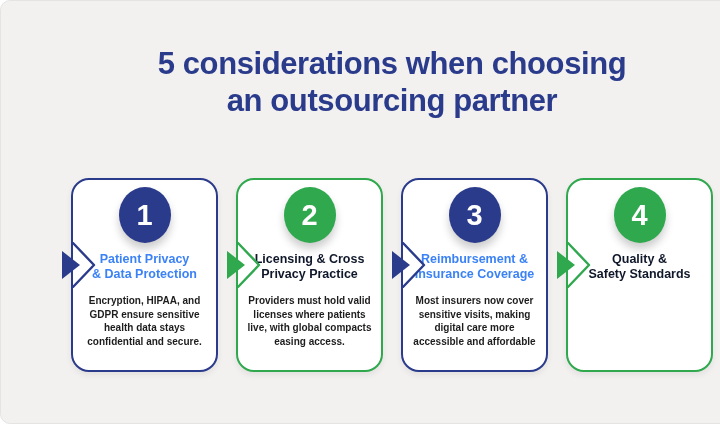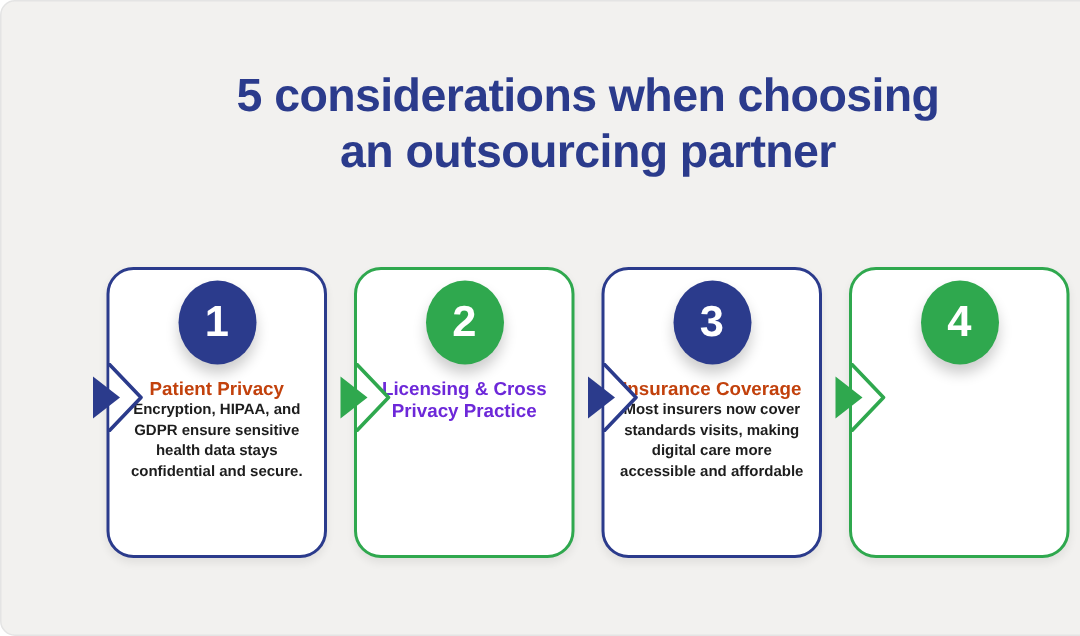--- a/index.html
+++ b/index.html
@@ -64,26 +64,26 @@
   }
   .card--blue  .circle { background: #2b3b8c; }
   .card--green .circle { background: #2fa84e; }
 
   .card-title {
     margin-top: 9px;
     font-size: 12.5px;
     line-height: 15px;
     font-weight: bold;
   }
-  .card--blue  .card-title { color: #c2410c; }
-  .card--green .card-title { color: #6d28d9; }
+  .card--blue  .card-title { color: #3b82f6; }
+  .card--green .card-title { color: #0f172a; }
   .card-title span { display: block; }
 
   .card-body {
-    margin: 0 6px 0;
+    margin: 12px 6px 0;
     font-size: 10px;
     line-height: 13.5px;
     font-weight: bold;
     color: #1d1d1d;
   }
 
   .arrow {
     position: absolute;
     left: -12px;
     top: 62px;
@@ -118,65 +118,72 @@
           <path class="arrow-mask" d="M12 1 L33 23 L12 45 Z"></path>
           <path class="arrow-outline" d="M12 1 L33 23 L12 45"></path>
           <path class="arrow-solid" d="M1 9 L19 23 L1 37 Z"></path>
         </svg>
       </span>
       <div class="circle">
         <span>1</span>
       </div>
       <div class="card-title">
         <span>Patient Privacy</span>
+        <span>&amp; Data Protection</span>
       </div>
       <p class="card-body">Encryption, HIPAA, and GDPR ensure sensitive health data stays confidential and secure.</p>
     </div>
 
     <div class="card card--green">
       <span class="arrow">
         <svg viewBox="0 0 36 46" width="36" height="46">
           <path class="arrow-mask" d="M12 1 L33 23 L12 45 Z"></path>
           <path class="arrow-outline" d="M12 1 L33 23 L12 45"></path>
           <path class="arrow-solid" d="M1 9 L19 23 L1 37 Z"></path>
         </svg>
       </span>
       <div class="circle">
         <span>2</span>
       </div>
       <div class="card-title">
         <span>Licensing &amp; Cross</span>
         <span>Privacy Practice</span>
       </div>
+      <p class="card-body">Providers must hold valid licenses where patients live, with global compacts easing access.</p>
     </div>
 
     <div class="card card--blue">
       <span class="arrow">
         <svg viewBox="0 0 36 46" width="36" height="46">
           <path class="arrow-mask" d="M12 1 L33 23 L12 45 Z"></path>
           <path class="arrow-outline" d="M12 1 L33 23 L12 45"></path>
           <path class="arrow-solid" d="M1 9 L19 23 L1 37 Z"></path>
         </svg>
       </span>
       <div class="circle">
         <span>3</span>
       </div>
       <div class="card-title">
+        <span>Reimbursement &amp;</span>
         <span>Insurance Coverage</span>
       </div>
-      <p class="card-body">Most insurers now cover standards visits, making digital care more accessible and affordable</p>
+      <p class="card-body">Most insurers now cover sensitive visits, making digital care more accessible and affordable</p>
     </div>
 
     <div class="card card--green">
       <span class="arrow">
         <svg viewBox="0 0 36 46" width="36" height="46">
           <path class="arrow-mask" d="M12 1 L33 23 L12 45 Z"></path>
           <path class="arrow-outline" d="M12 1 L33 23 L12 45"></path>
           <path class="arrow-solid" d="M1 9 L19 23 L1 37 Z"></path>
         </svg>
       </span>
       <div class="circle">
         <span>4</span>
       </div>
+      <div class="card-title">
+        <span>Quality &amp;</span>
+        <span>Safety Standards</span>
+      </div>
     </div>
 
   </div>
 </div>
 
 </body></html>

